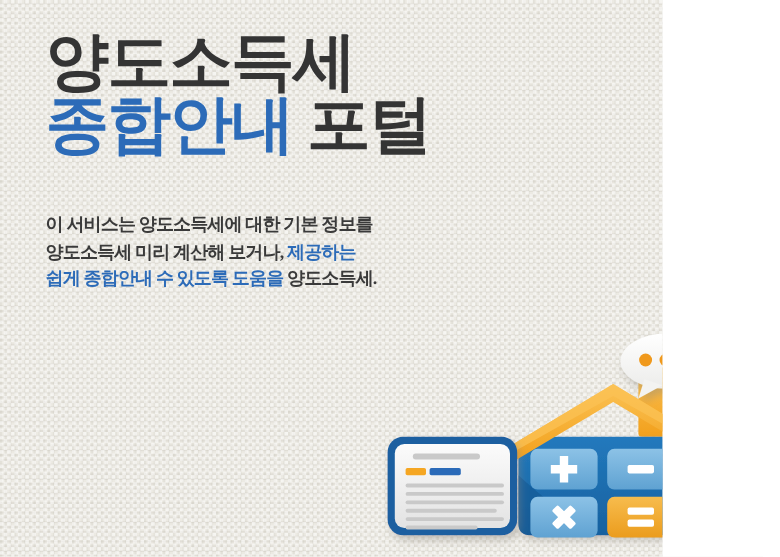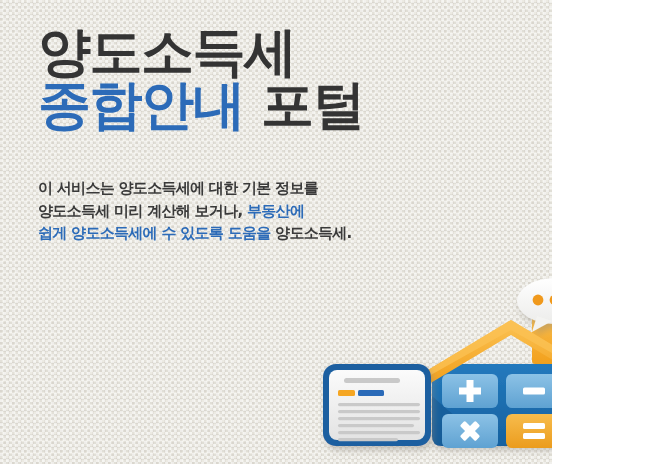--- a/index.html
+++ b/index.html
@@ -21,20 +21,21 @@
     height: 464px;
     background-color: #eceae3;
     background-image:
       linear-gradient(45deg, rgba(255,255,255,0.55) 25%, transparent 25%, transparent 75%, rgba(255,255,255,0.55) 75%),
       linear-gradient(45deg, rgba(255,255,255,0.55) 25%, transparent 25%, transparent 75%, rgba(255,255,255,0.55) 75%),
       linear-gradient(0deg, rgba(175,170,158,0.18) 50%, transparent 50%),
       linear-gradient(90deg, rgba(175,170,158,0.14) 50%, transparent 50%);
     background-size: 6px 6px, 6px 6px, 4px 4px, 4px 4px;
     background-position: 0 0, 3px 3px, 0 0, 0 0;
     overflow: hidden;
+    font-family: Liberation Serif, serif;
   }
 
   
   .headline {
     position: absolute;
     left: 38px;
     top: 27px;
     z-index: 4;
     line-height: 0.96;
     letter-spacing: -1.5px;
@@ -84,22 +85,22 @@
 
 <div class="banner">
 
   <div class="headline">
     <span class="headline-line headline-line-1 tx-dark">양도소득세</span>
     <span class="headline-line headline-line-2"><span class="tx-blue">종합안내</span><span class="tx-dark"> 포털</span></span>
   </div>
 
   <div class="body-copy">
     <span class="copy-line">이 서비스는 양도소득세에 대한 기본 정보를</span>
-    <span class="copy-line"><span>양도소득세 미리 계산해 보거나, </span><span class="hl">부동산에</span></span>
-    <span class="copy-line"><span class="hl">쉽게 양도소득세에 수 있도록 도움을</span><span> 양도소득세.</span></span>
+    <span class="copy-line"><span>양도소득세 미리 계산해 보거나, </span><span class="hl">제공하는</span></span>
+    <span class="copy-line"><span class="hl">쉽게 종합안내 수 있도록 도움을</span><span> 양도소득세.</span></span>
   </div>
 
   <div class="illustration">
     <svg viewBox="0 0 290 182" xmlns="http://www.w3.org/2000/svg">
       <defs>
         <linearGradient id="gradRoof" x1="0" y1="0" x2="0" y2="1">
           <stop offset="0%" stop-color="#fbc254"></stop>
           <stop offset="100%" stop-color="#f2a01c"></stop>
         </linearGradient>
         <linearGradient id="gradHouse" x1="0" y1="0" x2="0" y2="1">

